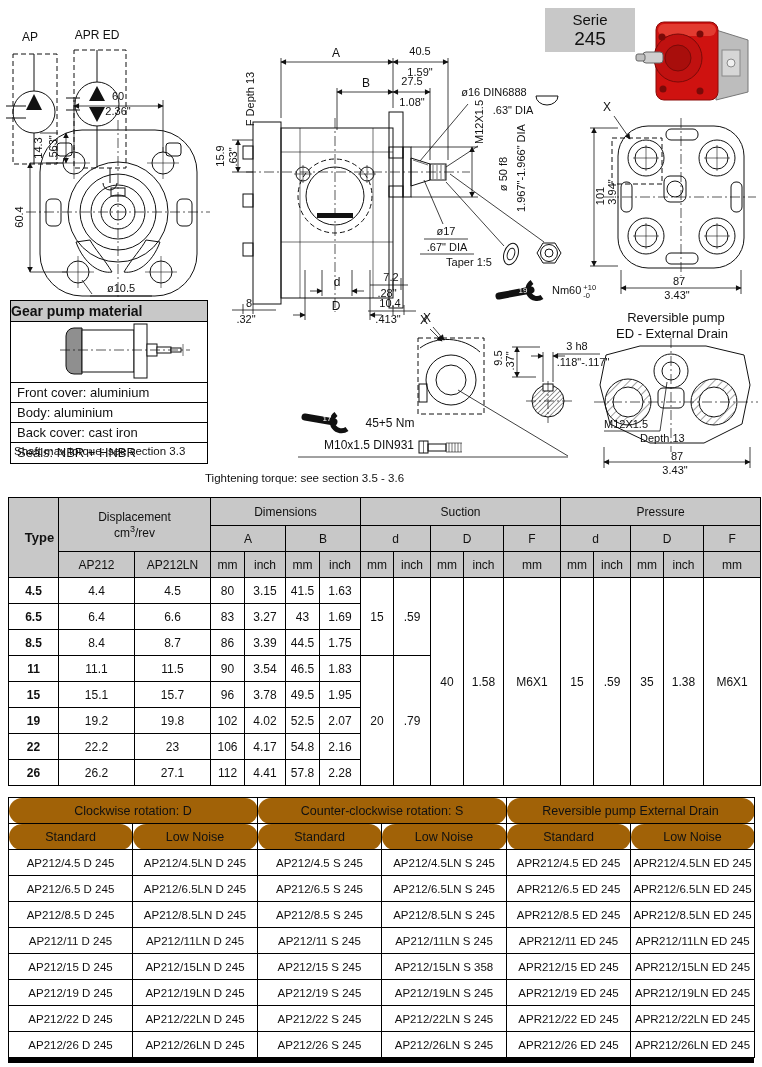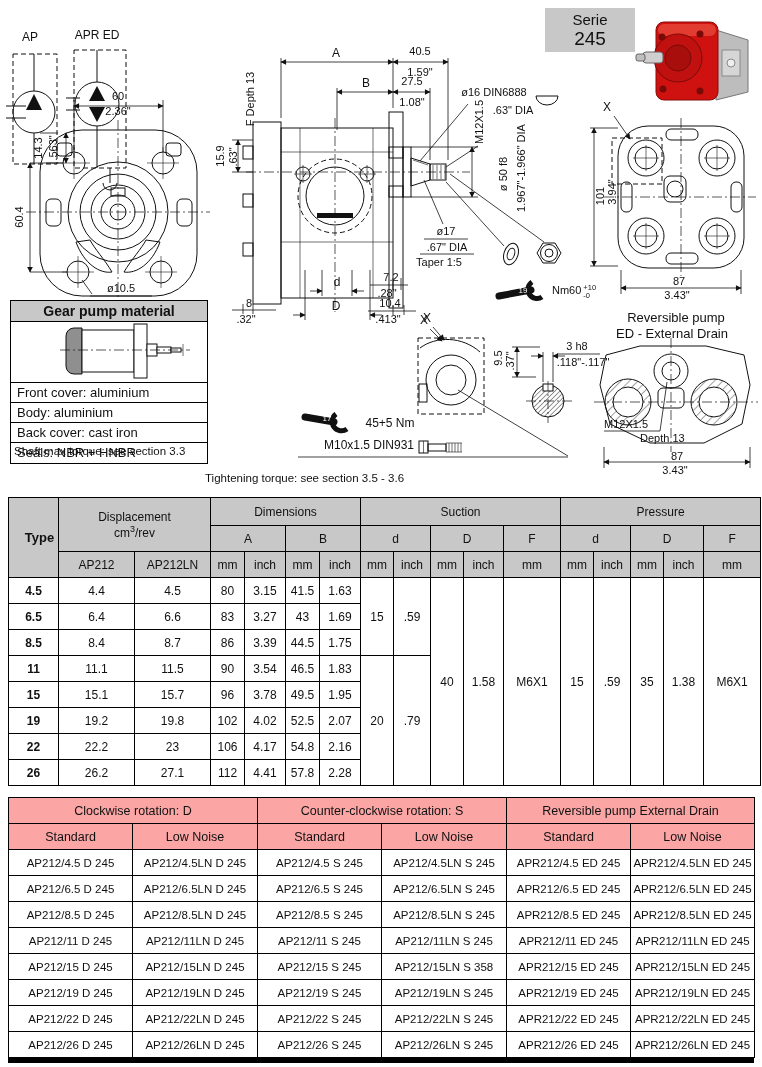--- a/index.html
+++ b/index.html
@@ -17,37 +17,37 @@
   .lbl-left{position:absolute;transform:translate(0,-50%);white-space:nowrap;font-size:11px;}
   .tiny{font-size:8px;}
   .big{font-size:13px;}
   .note{position:absolute;font-size:11.5px;white-space:nowrap;}
   .stack{display:inline-flex;flex-direction:column;font-size:7.5px;line-height:1;
          vertical-align:middle;margin-left:2px;}
   .badge{position:absolute;left:545px;top:8px;width:90px;height:44px;background:#c8c8c8;
          display:flex;flex-direction:column;align-items:center;justify-content:center;}
   .badge .l1{font-size:15px;} .badge .l2{font-size:19px;text-align:center;}
   .matbox{position:absolute;left:10px;top:300px;width:196px;height:162px;border:1px solid #000;}
-  .matbox .mtitle{height:20px;background:#c8c8c8;border-bottom:1px solid #000;text-align:center;
+  .matbox .mtitle{height:20px;background:#c8c8c8;border-bottom:1px solid #000;
                   font-size:14px;font-weight:bold;line-height:20px;}
   .matbox .mspace{height:60px;}
   .matbox .mrow{height:19px;border-top:1px solid #000;font-size:13px;line-height:19px;padding-left:6px;}
   table{border-collapse:collapse;table-layout:fixed;}
   .spec{position:absolute;left:8px;top:497px;width:746px;}
   .spec th,.spec td{border:1px solid #000;text-align:center;vertical-align:middle;
                     padding:0;font-size:12px;font-weight:normal;overflow:hidden;}
   .spec th{background:#c8c8c8;}
   .spec thead tr.r1{height:28px;} .spec thead tr{height:26px;}
   .spec tbody tr{height:26px;}
   .spec .typehead{font-weight:bold;font-size:13px;padding-left:12px;}
   .spec td.typecol{font-weight:bold;}
   .ordertbl{position:absolute;left:8px;top:797px;width:746px;}
   .ordertbl th,.ordertbl td{border:1px solid #000;text-align:center;vertical-align:middle;
                     padding:0;font-size:12.5px;font-weight:normal;overflow:hidden;}
-  .ordertbl th{background:#fca5a5;}
+  .ordertbl th{background:#a16207;border-radius:13px;}
   .ordertbl tr{height:26px;}
   .ordertbl td{font-size:11.5px;}
   .bottombar{position:absolute;left:8px;top:1058px;width:746px;height:5px;background:#000;}
   sup.cm3{font-size:9px;}
 </style>
 </head>
 <body>
 
 <div class="page">
 
@@ -370,21 +370,21 @@
   <div class="lbl" style="left:366px;top:84px;font-size:12px">B</div>
   <div class="lbl" style="left:412px;top:81px">27.5</div>
   <div class="lbl" style="left:412px;top:102px">1.08"</div>
   <div class="lbl" style="left:494px;top:92px">ø16 DIN6888</div>
   <div class="lbl" style="left:513px;top:110px">.63" DIA</div>
   <div class="lbl rot" style="left:479px;top:122px">M12X1.5</div>
   <div class="lbl rot" style="left:503px;top:174px">ø 50 f8</div>
   <div class="lbl rot" style="left:521px;top:168px">1.967"-1.966" DIA</div>
   <div class="lbl" style="left:446px;top:231px">ø17</div>
   <div class="lbl" style="left:447px;top:247px">.67" DIA</div>
-  <div class="lbl" style="left:439px;top:262px">Taper 1:5</div>
+  <div class="lbl" style="left:469px;top:262px">Taper 1:5</div>
   <div class="lbl" style="left:249px;top:303px">8</div>
   <div class="lbl" style="left:246px;top:319px">.32"</div>
   <div class="lbl" style="left:337px;top:283px;font-size:12px">d</div>
   <div class="lbl" style="left:336px;top:307px;font-size:12px">D</div>
   <div class="lbl" style="left:391px;top:277px">7.2</div>
   <div class="lbl" style="left:387px;top:293px">.28"</div>
   <div class="lbl" style="left:390px;top:303px">10.4</div>
   <div class="lbl" style="left:388px;top:319px">.413"</div>
   <div class="lbl" style="left:427px;top:319px;font-size:12px">X</div>
   <div class="lbl tiny" style="left:523px;top:291px;color:#fff">19</div>

